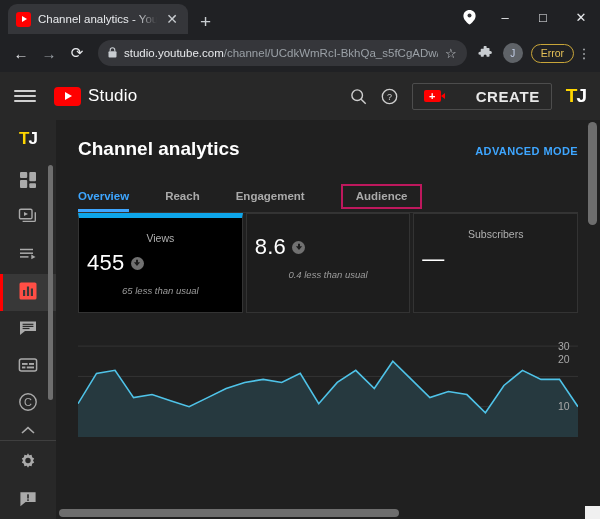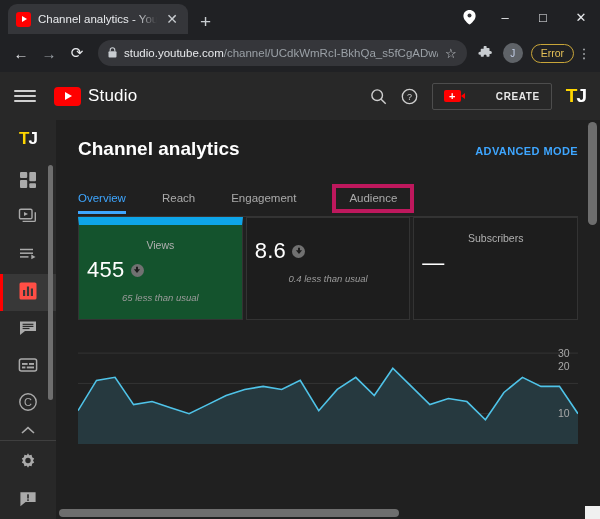--- a/index.html
+++ b/index.html
@@ -128,21 +128,21 @@
   .cam {
     width: 17px; height: 12px; background: #ff0000; border-radius: 2px;
     position: relative; display: flex; align-items: center; justify-content: center;
   }
   .cam::before { content: "+"; color: #fff; font-size: 11px; line-height: 1; font-weight: 700; }
   .cam::after {
     content: ""; position: absolute; right: -4px; top: 2.5px;
     width: 0; height: 0; border-right: 4px solid #ff0000;
     border-top: 3.5px solid transparent; border-bottom: 3.5px solid transparent;
   }
-  .create-label { font-size: 10px; color: #e8e8e8; font-weight: 600; letter-spacing: .6px; padding-left: 28px; }
+  .create-label { font-size: 15px; color: #e8e8e8; font-weight: 600; letter-spacing: .6px; padding-left: 28px; }
   .tj-logo { font-size: 19px; font-weight: 700; letter-spacing: -1px; display:flex; }
   .tj-logo .t { color: #ffd600; }
   .tj-logo .j { color: #ffffff; }
 
   
   .rail {
     position: absolute; left: 0; top: 48px; bottom: 0; width: 56px;
     background: #282828; display: flex; flex-direction: column;
     align-items: center; padding-top: 6px; z-index: 4;
   }
@@ -180,49 +180,49 @@
     display: flex; align-items: baseline; padding: 18px 0 0 0;
   }
   .page-title { font-size: 19px; color: #ffffff; font-weight: 600; }
   .advanced-mode {
     margin-left: auto; color: #3ea6ff; font-size: 11px;
     font-weight: 600; letter-spacing: .4px;
   }
 
   .analytics-tabs {
     display: flex; align-items: center; gap: 0;
-    margin-top: 24px; border-bottom: 1px solid #343434; position: relative;
+    margin-top: 24px; border-bottom: 1px solid #343434; position: relative; font-weight: bold;
   }
   .atab {
     font-size: 11.5px; color: #aaaaaa; padding: 4px 0 9px 0;
     margin-right: 36px; position: relative; white-space: nowrap;
   }
   .atab.active { color: #3ea6ff; }
   .atab.active::after {
     content: ""; position: absolute; left: 0; right: 0; bottom: -1px;
     height: 2.5px; background: #3ea6ff;
   }
   .atab.annotated {
-    border: 4px solid #be185d; padding: 4px 13px 5px 13px;
+    border: 2px solid #be185d; padding: 4px 13px 5px 13px;
     margin-right: 20px; margin-bottom: 3px;
   }
 
   .hero-heading {
     text-align: center; font-size: 19px; color: #ffffff;
     font-weight: 700; padding: 28px 0 22px 0; letter-spacing: -.1px;
   }
 
   
   .cards { display: flex; gap: 3px; }
   .card {
     flex: 1 1 0; background: #1d1d1d; border: 1px solid #333333;
     padding: 14px 8px 16px 8px; text-align: center; position: relative;
     min-height: 90px;
   }
-  .card.selected { border-top: 8px solid #0ea5e9; background: #14532d; }
+  .card.selected { border-top: 5px solid #0ea5e9; background: #000000; }
   .card-label { font-size: 10.5px; color: #b0b0b0; }
   .card-value-row {
     display: flex; align-items: center; 
     gap: 6px; margin-top: 6px;
   }
   .card-value { font-size: 22px; color: #ffffff; font-weight: 400; letter-spacing: .3px; }
   .card-dash { font-size: 22px; color: #ffffff; font-weight: 400; }
   .info-dot {
     width: 13px; height: 13px; border-radius: 50%; background: #717171;
     display: flex; align-items: center; justify-content: center; flex: 0 0 auto;

